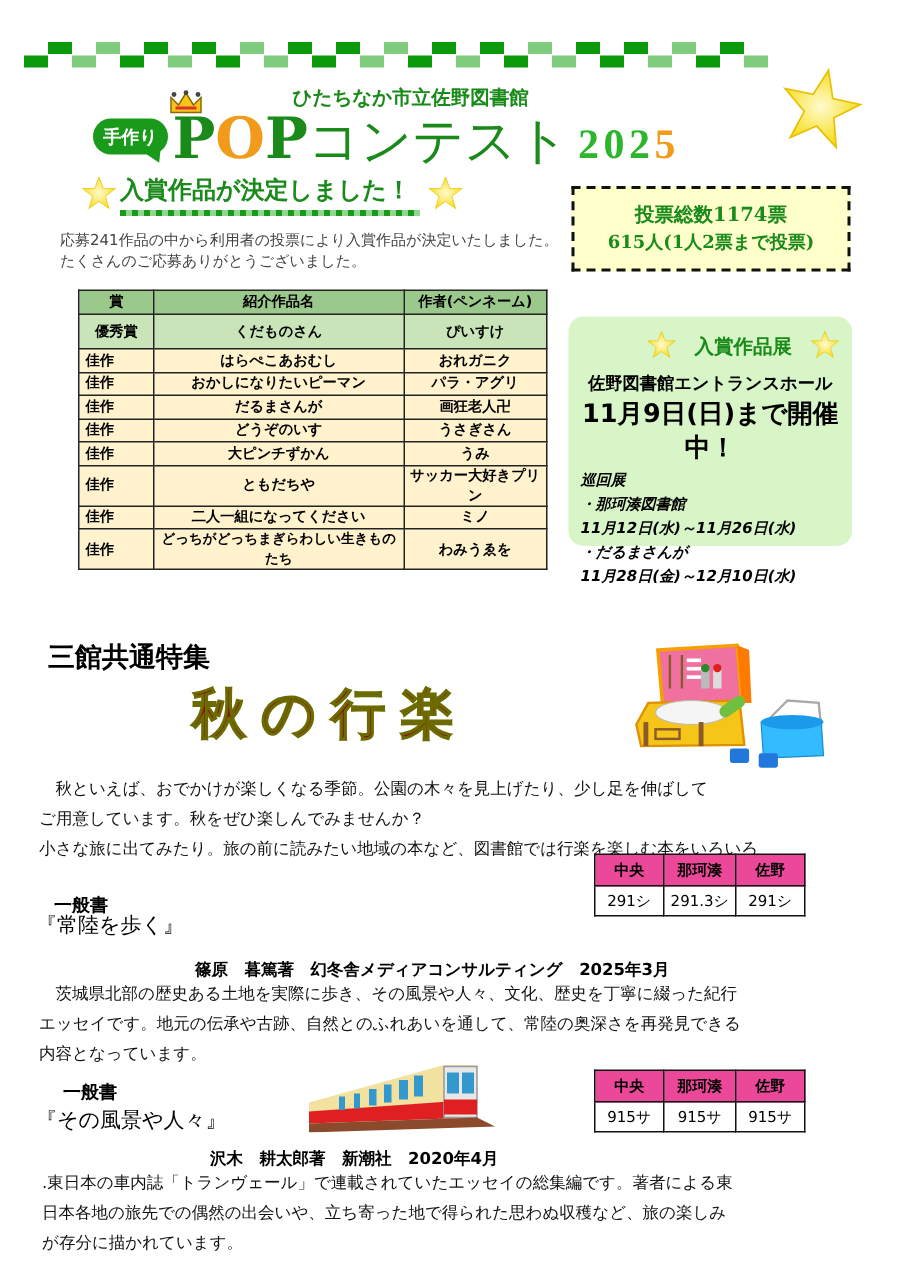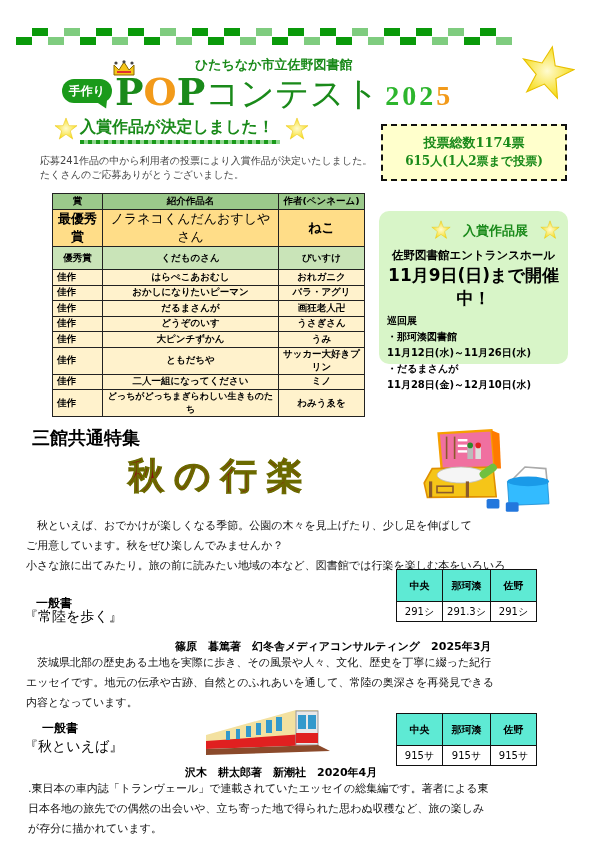--- a/index.html
+++ b/index.html
@@ -56,39 +56,39 @@
   table.awards tr.good td { background: #fff2cc; }
   table.awards td.prize { width: 50px; }
   table.awards td.title-c { width: 176px; }
   table.awards tr.good td.prize { text-align: left; padding-left: 4px; }
 
   
   .exhibit { left: 379px; top: 211px; width: 189px; height: 153px; background: #d8f5c8; border-radius: 10px; padding: 6px 8px; }
   .exhibit .head { text-align: right; color: #1a8a1a; font-weight: bold; font-size: 13px; margin-top: 3px; }
   .exhibit .venue { text-align: center; font-weight: bold; font-size: 11.5px; margin-top: 8px; }
   .exhibit .open { text-align: center; font-weight: bold; font-size: 17px; margin-top: 1px; }
-  .exhibit .sm { font-weight: bold; font-size: 10px; margin-top: 4px; line-height: 14px; }
+  .exhibit .sm { font-weight: bold; font-size: 10px; margin-top: 4px; line-height: 14px; font-style: italic; }
   .exhibit .sm.tight { margin-top: 2px; }
 
   
   .feature-label { left: 32px; top: 426px; font-size: 18px; font-weight: bold; }
   .feature-title { left: 128px; top: 452px; font-size: 36px; font-weight: bold; color: #8b1010; letter-spacing: 10px; -webkit-text-stroke: 1px #6b6b00; }
   .picnic { left: 405px; top: 412px; width: 160px; height: 110px; }
 
   .para { left: 26px; font-size: 11px; line-height: 20px; color: #111; }
 
   table.callno { position: absolute; border-collapse: collapse; font-size: 10px; }
   table.callno th, table.callno td { border: 1px solid #111; text-align: center; width: 46px; }
-  table.callno th { background: #5eead4; font-weight: bold; height: 32px; }
+  table.callno th { background: #ec4899; font-weight: bold; height: 21px; }
   table.callno td { height: 20px; }
   table.callno th:nth-child(2), table.callno td:nth-child(2) { width: 48px; }
 
   .genre { font-size: 12px; font-weight: bold; }
   .booktitle { font-size: 14px; }
-  .author { font-size: 11px; font-weight: bold; margin-left: 45px; }
+  .author { font-size: 11px; font-weight: bold; }
 
   .train { left: 206px; top: 705px; width: 124px; height: 50px; }
 </style>
 </head>
 <body>
 
 <div class="abs checker">
   <div class="row r1" id="chk1">
       <div class="sq" style="background: rgb(255, 255, 255);"></div>
       <div class="sq" style="background: rgb(10, 154, 10);"></div>
@@ -200,25 +200,20 @@
 
 <table class="awards">
   <thead>
     <tr>
       <th>賞</th>
       <th>紹介作品名</th>
       <th>作者(ペンネーム)</th>
     </tr>
   </thead>
   <tbody>
-    <tr class="grand">
-      <td class="prize a">最優秀賞</td>
-      <td class="title-c">ノラネコくんだんおすしやさん</td>
-      <td class="au">ねこ</td>
-    </tr>
     <tr class="excellent">
       <td class="prize">優秀賞</td>
       <td>くだものさん</td>
       <td>ぴいすけ</td>
     </tr>
     <tr class="good">
       <td class="prize">佳作</td>
       <td>はらぺこあおむし</td>
       <td>おれガニク</td>
     </tr>
@@ -363,19 +358,19 @@
     <th>佐野</th>
   </tr>
   <tr>
     <td>915サ</td>
     <td>915サ</td>
     <td>915サ</td>
   </tr>
 </tbody>
   </table>
 <div class="abs genre" style="left:42px;top:720px;">一般書</div>
-<div class="abs booktitle" style="left:24px;top:738px;">『秋といえば』</div>
+<div class="abs booktitle" style="left:24px;top:738px;">『その風景や人々』</div>
 <div class="abs author" style="left:140px;top:765px;">沢木　耕太郎著　新潮社　2020年4月</div>
 <div class="abs para" style="top:779px;left:28px;">
   <div>.東日本の車内誌「トランヴェール」で連載されていたエッセイの総集編です。著者による東</div>
   <div>日本各地の旅先での偶然の出会いや、立ち寄った地で得られた思わぬ収穫など、旅の楽しみ</div>
   <div>が存分に描かれています。</div>
 </div>
 
 </body></html>

